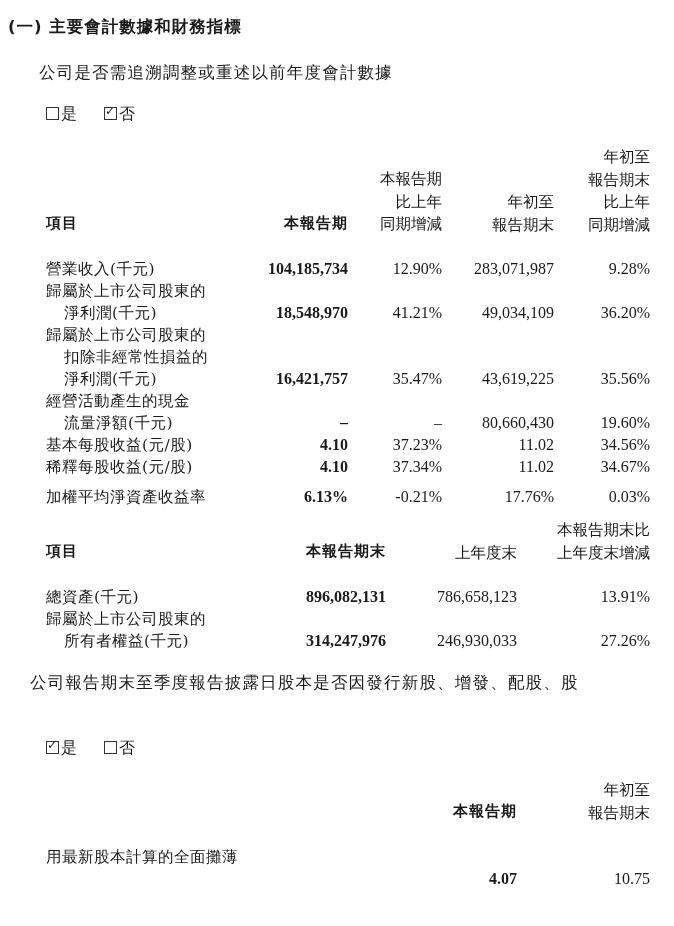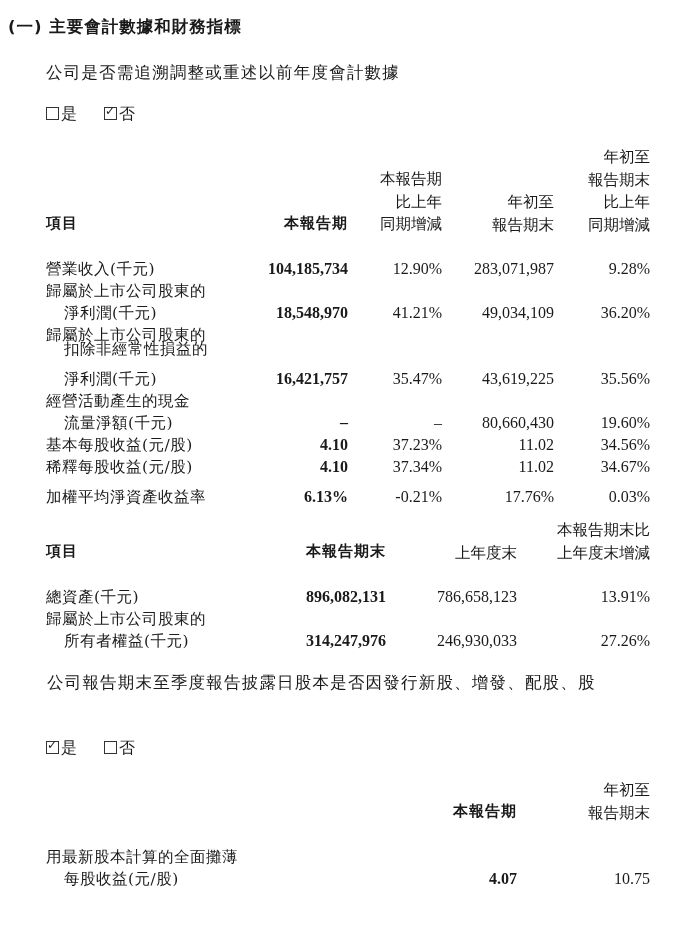--- a/index.html
+++ b/index.html
@@ -29,21 +29,21 @@
   .row .c4 { position: absolute; right: 24px; }
   .row2 .c1 { position: absolute; right: 288px; }
   .row2 .c2 { position: absolute; right: 157px; }
   .row2 .c3 { position: absolute; right: 24px; }
 </style>
 </head>
 <body>
 
 <div class="abs title sans">(一) 主要會計數據和財務指標</div>
 
-<div class="abs para" style="left:46px; top:62px;">公司是否需追溯調整或重述以前年度會計數據</div>
+<div class="abs para" style="left:39px; top:62px;">公司是否需追溯調整或重述以前年度會計數據</div>
 <div class="abs check" style="left:46px; top:104px;">
   <span><span class="box"></span><span>是</span></span>
   <span style="margin-left:22px;"><span class="box checked"></span><span>否</span></span>
 </div>
 
 <div>
   <div class="abs hdr-bold" style="left:46px; top:214px;">項目</div>
   <div class="abs hdr-bold" style="right:326px; top:214px;">本報告期</div>
   <div class="abs hdr" style="right:232px; top:168px;">
     <div>本報告期</div>
@@ -79,21 +79,21 @@
     <span class="lbl indent">淨利潤(千元)</span>
     <span class="num b c1">18,548,970</span>
     <span class="num c2">41.21%</span>
     <span class="num c3">49,034,109</span>
     <span class="num c4">36.20%</span>
   </div>
 
   <div class="row" style="top:324px;">
     <span class="lbl">歸屬於上市公司股東的</span>
   </div>
-  <div class="row" style="top:338px;">
+  <div class="row" style="top:346px;">
     <span class="lbl indent">扣除非經常性損益的</span>
   </div>
   <div class="row" style="top:368px;">
     <span class="lbl indent">淨利潤(千元)</span>
     <span class="num b c1">16,421,757</span>
     <span class="num c2">35.47%</span>
     <span class="num c3">43,619,225</span>
     <span class="num c4">35.56%</span>
   </div>
 
@@ -154,37 +154,36 @@
     <span class="lbl">歸屬於上市公司股東的</span>
   </div>
   <div class="row row2" style="top:630px;">
     <span class="lbl indent">所有者權益(千元)</span>
     <span class="num b c1">314,247,976</span>
     <span class="num c2">246,930,033</span>
     <span class="num c3">27.26%</span>
   </div>
 </div>
 
-<div class="abs para" style="left:47px; top:671px; line-height:24px;text-align:center;">
+<div class="abs para" style="left:30px; top:671px; line-height:24px;text-align:center;">
   <div>公司報告期末至季度報告披露日股本是否因發行新股、增發、配股、股</div>
 </div>
 <div class="abs check" style="left:46px; top:738px;">
   <span><span class="box checked"></span><span>是</span></span>
   <span style="margin-left:22px;"><span class="box"></span><span>否</span></span>
 </div>
 
 <div>
   <div class="abs hdr-bold" style="right:157px; top:802px;">本報告期</div>
   <div class="abs hdr" style="right:24px; top:779px;">
     <div>年初至</div>
     <div>報告期末</div>
   </div>
 </div>
 <div>
   <div class="row" style="top:846px;">
     <span class="lbl">用最新股本計算的全面攤薄</span>
   </div>
   <div class="row" style="top:868px;">
-    <span class="lbl indent">每股收益(元/股)</span>
     <span class="num b" style="position:absolute; right:157px;">4.07</span>
     <span class="num" style="position:absolute; right:24px;">10.75</span>
   </div>
 </div>
 
 </body></html>

